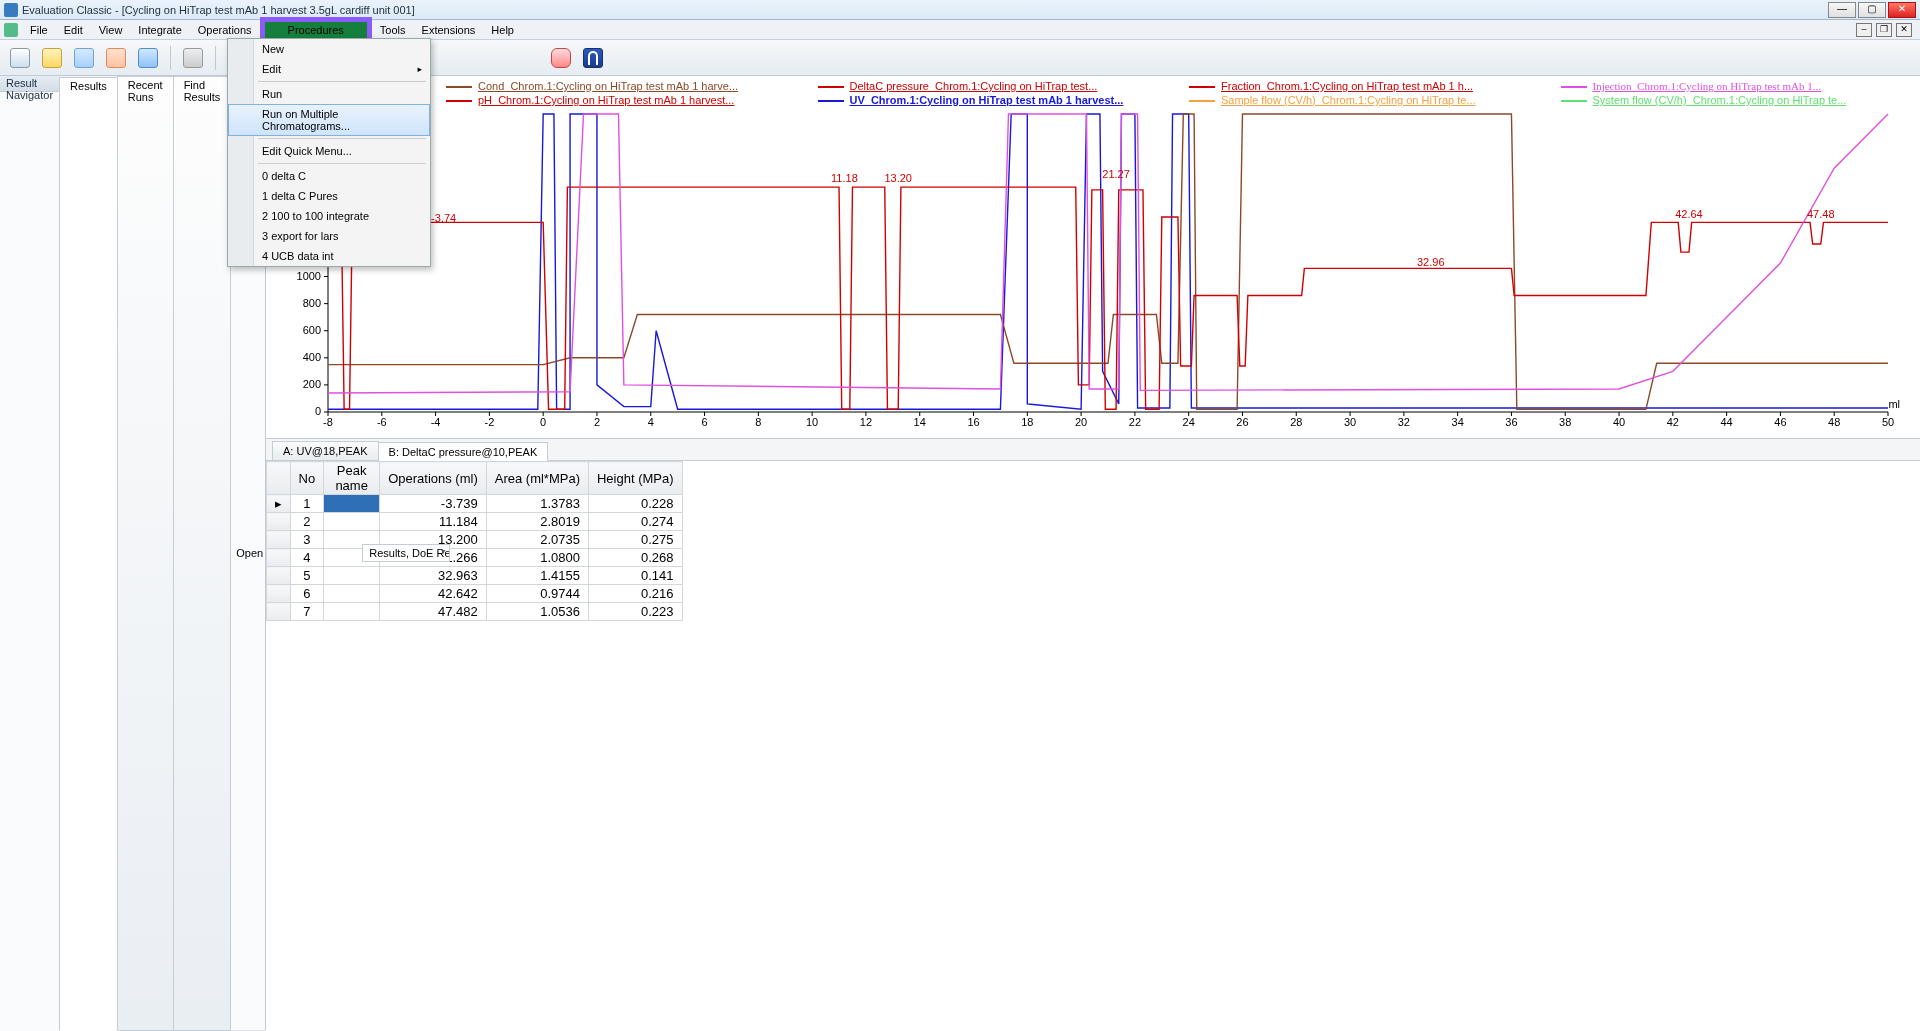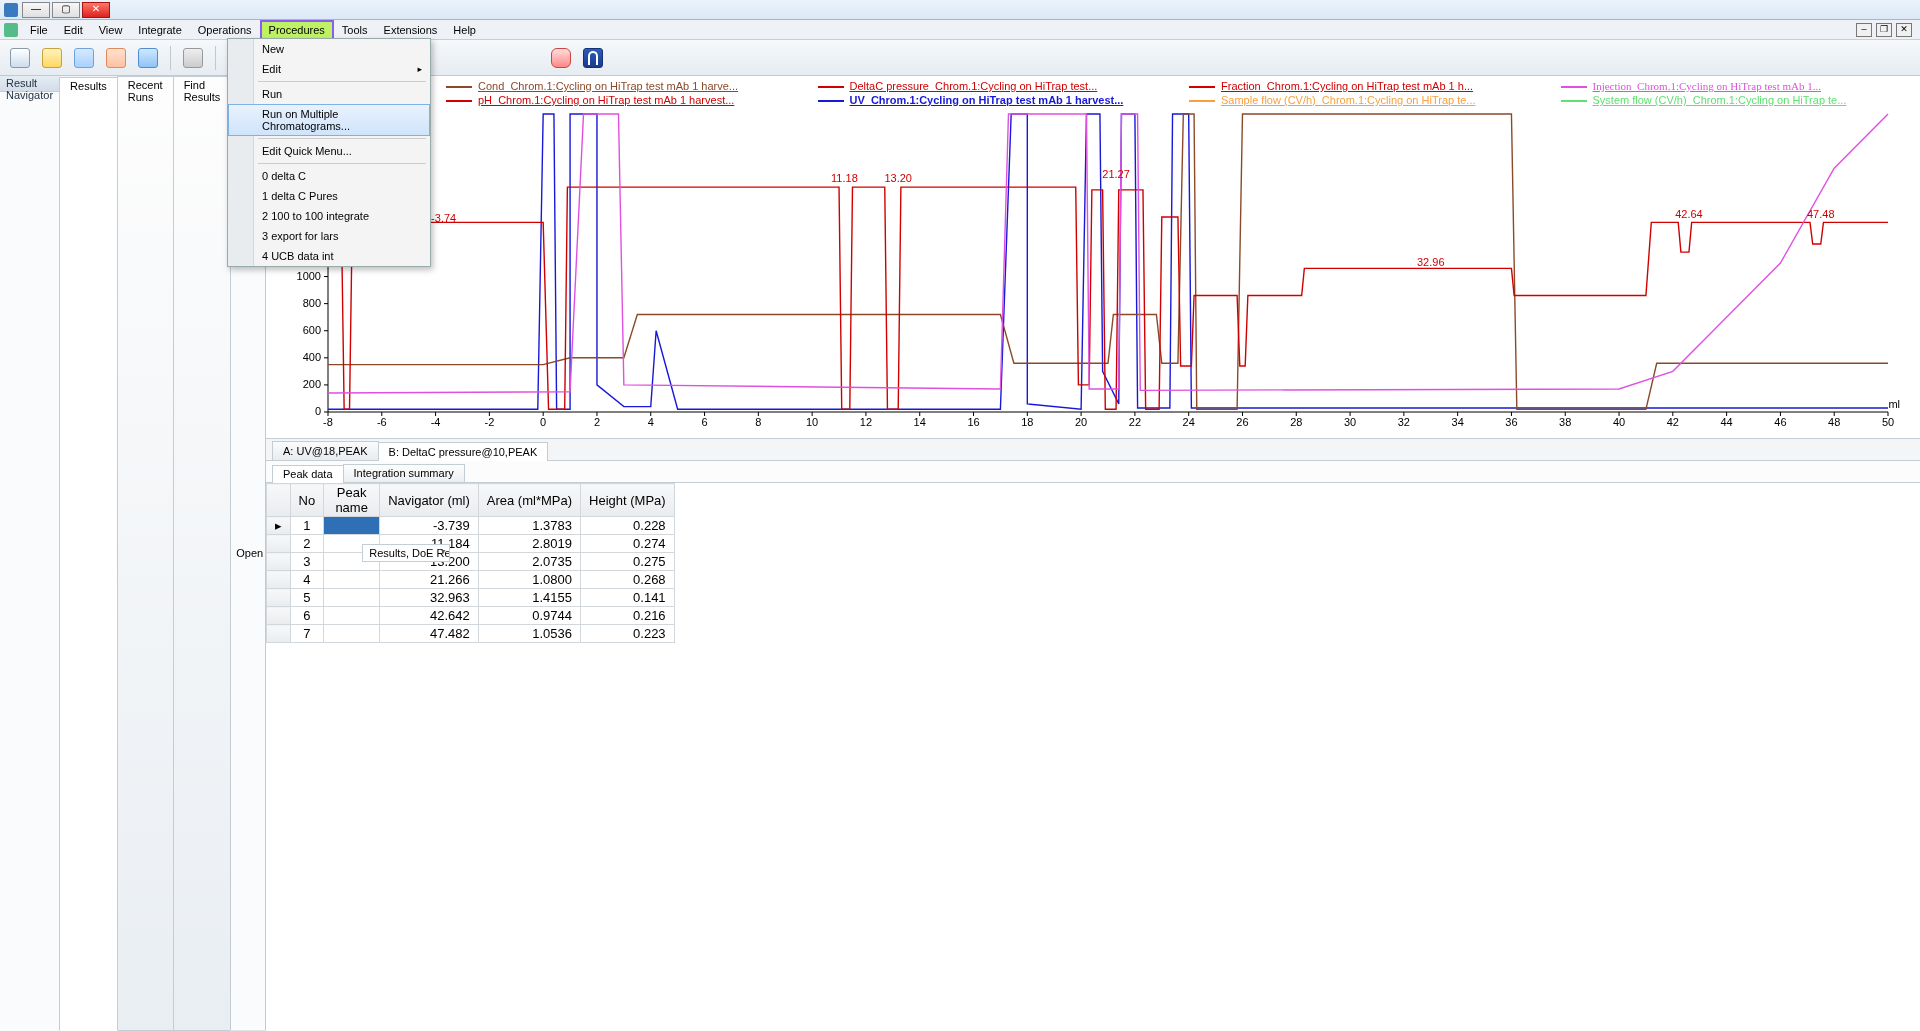--- a/index.html
+++ b/index.html
@@ -10,21 +10,21 @@
 .titlebar .app-icon { width:14px; height:14px; background:#3a7abf; margin-right:4px; border-radius:2px;}
 .titlebar .title { flex:1; color:#234; }
 .titlebar .winbtns { display:flex; gap:2px;}
 .titlebar .winbtn { width:28px; height:16px; background:linear-gradient(#f7f7f7,#e0e0e0); border:1px solid #888; text-align:center; line-height:12px; font-size:10px;}
 .titlebar .winbtn.close { background:linear-gradient(#f76,#d22); color:#fff; border-color:#a11;}
 
 
 .menubar { height:20px; background:#eef2f6; display:flex; align-items:center; padding:0 2px; border-bottom:1px solid #c7d0da;}
 .menubar .icon-small { width:14px; height:14px; background:#5b8; margin: 0 4px 0 2px; border-radius:2px;}
 .menubar .menu-item { padding:3px 8px; cursor:default; position:relative;}
-.menubar .menu-item.active { background:#bef264; border:2px solid #8b5cf6; padding:2px 7px;}
+.menubar .menu-item.active { background:#15803d; border:5px solid #8b5cf6; padding:2px 23px;}
 .menubar .mdi-controls { margin-left:auto; display:flex; gap:4px; padding-right:6px;}
 .menubar .mdi-btn { width:16px; height:14px; border:1px solid #777; background:#f0f0f0; text-align:center; line-height:10px; font-size:9px;}
 
 
 .toolbar { height:36px; background:linear-gradient(#f6f8fa,#e6ecf2); border-bottom:1px solid #c0cad4; display:flex; align-items:center; padding:0 6px; gap:4px;}
 .toolbar .tb-btn { width:28px; height:28px; border:1px solid transparent; border-radius:3px; display:flex; align-items:center; justify-content:center; }
 .toolbar .tb-divider { width:1px; height:24px; background:#c2c8cf; margin:0 4px;}
 .toolbar .ic { width:20px; height:20px; border-radius:3px;}
 
 
@@ -75,20 +75,21 @@
 table.peak th { background:linear-gradient(#f7f8f9,#e9ecef); font-weight:normal; text-align:center;}
 table.peak td.rowhandle { background:linear-gradient(#f7f8f9,#e9ecef); text-align:center; width:22px;}
 table.peak td.num { text-align:center; width:28px;}
 table.peak td.sel { background:#2f6fb5;}
 </style>
 </head>
 <body>
 
 <div class="titlebar">
   <div class="app-icon"></div>
+  <div class="title">Evaluation Classic - [Cycling on HiTrap test mAb 1 harvest 3.5gL cardiff unit  001]</div>
   <div class="winbtns">
     <div class="winbtn">—</div>
     <div class="winbtn">▢</div>
     <div class="winbtn close">✕</div>
   </div>
 </div>
 
 <div class="menubar">
   <div class="icon-small"></div>
   <span class="menu-item">File</span>
@@ -480,32 +481,28 @@
           <text x="838.0689655172415" y="69.66363636363636" fill="#d00000" font-size="10" text-anchor="middle">21.27</text>
           <text x="1152.7586206896551" y="157.70909090909092" fill="#d00000" font-size="10" text-anchor="middle">32.96</text>
           <text x="1410.9655172413795" y="110.29999999999998" fill="#d00000" font-size="10" text-anchor="middle">42.64</text>
           <text x="1542.7586206896551" y="110.29999999999998" fill="#d00000" font-size="10" text-anchor="middle">47.48</text>
         </svg>
     </div>
     <div class="bot-tabs" id="bot-tabs">
         <div class="bot-tab">A: UV@18,PEAK</div>
         <div class="bot-tab active">B: DeltaC pressure@10,PEAK</div>
       </div>
-    <div class="sub-tabs" id="sub-tabs">
-        <div class="sub-tab active">Peak data</div>
-        <div class="sub-tab">Integration summary</div>
-      </div>
     <div class="peak-table-wrap">
       <table class="peak" id="peak-table">
           <tbody>
             <tr>
               <th style="width:22px"></th>
               <th>No</th>
               <th>Peak name</th>
-              <th>Navigator (ml)</th>
+              <th>Operations (ml)</th>
               <th>Area (ml*MPa)</th>
               <th>Height (MPa)</th>
             </tr>
             <tr>
               <td class="rowhandle">▸</td>
               <td class="num">1</td>
               <td class="sel" style="width:56px"></td>
               <td>-3.739</td>
               <td>1.3783</td>
               <td>0.228</td>

